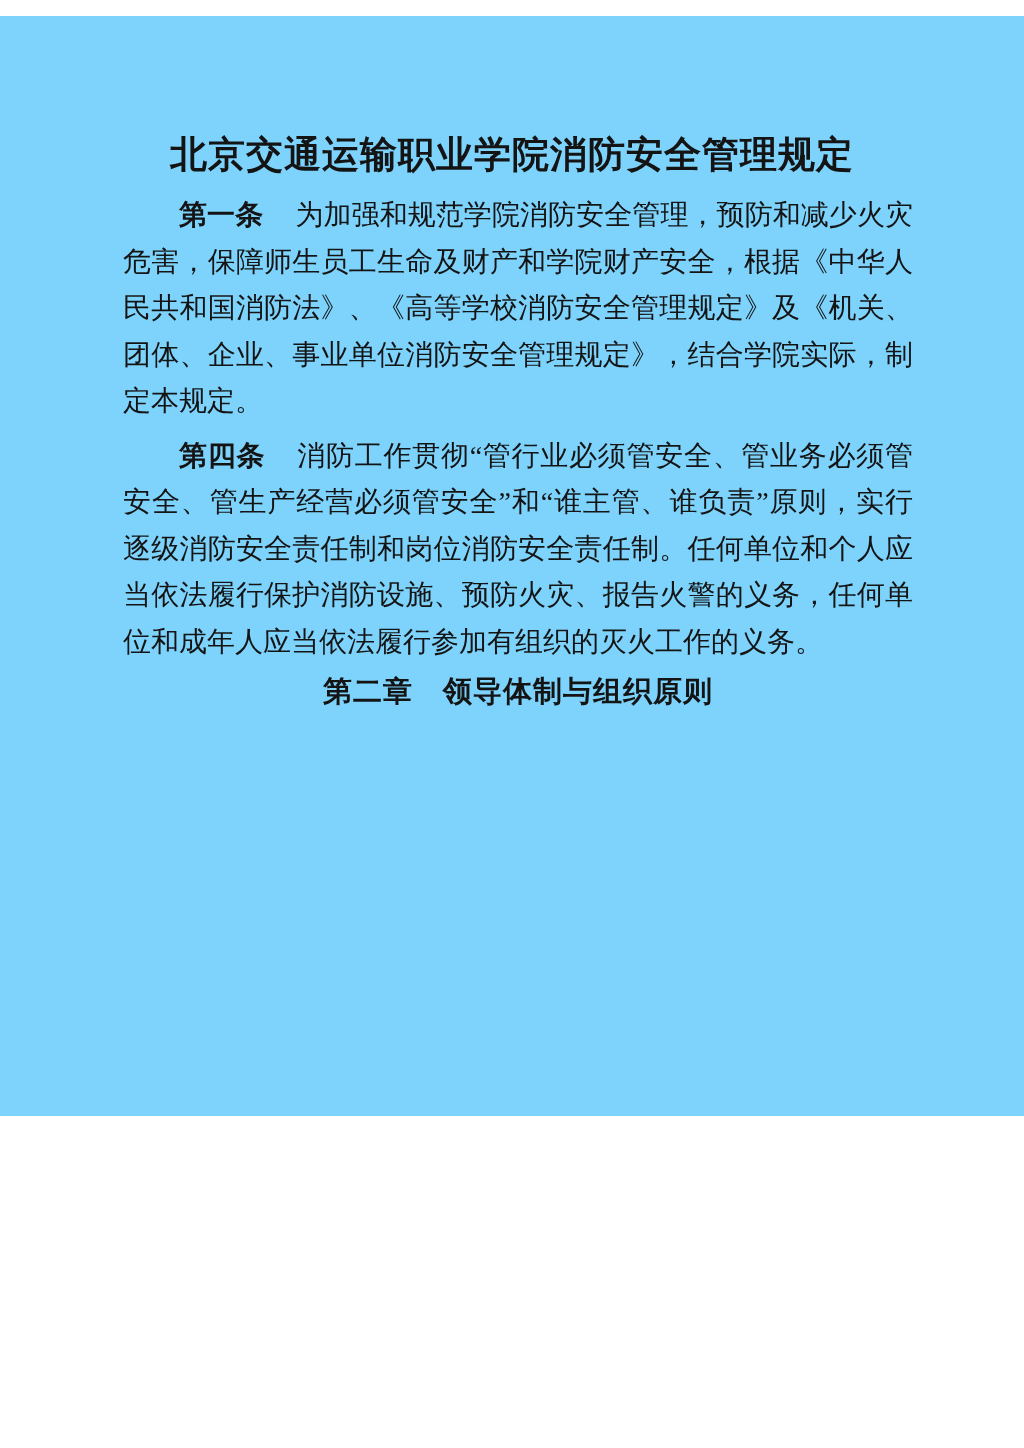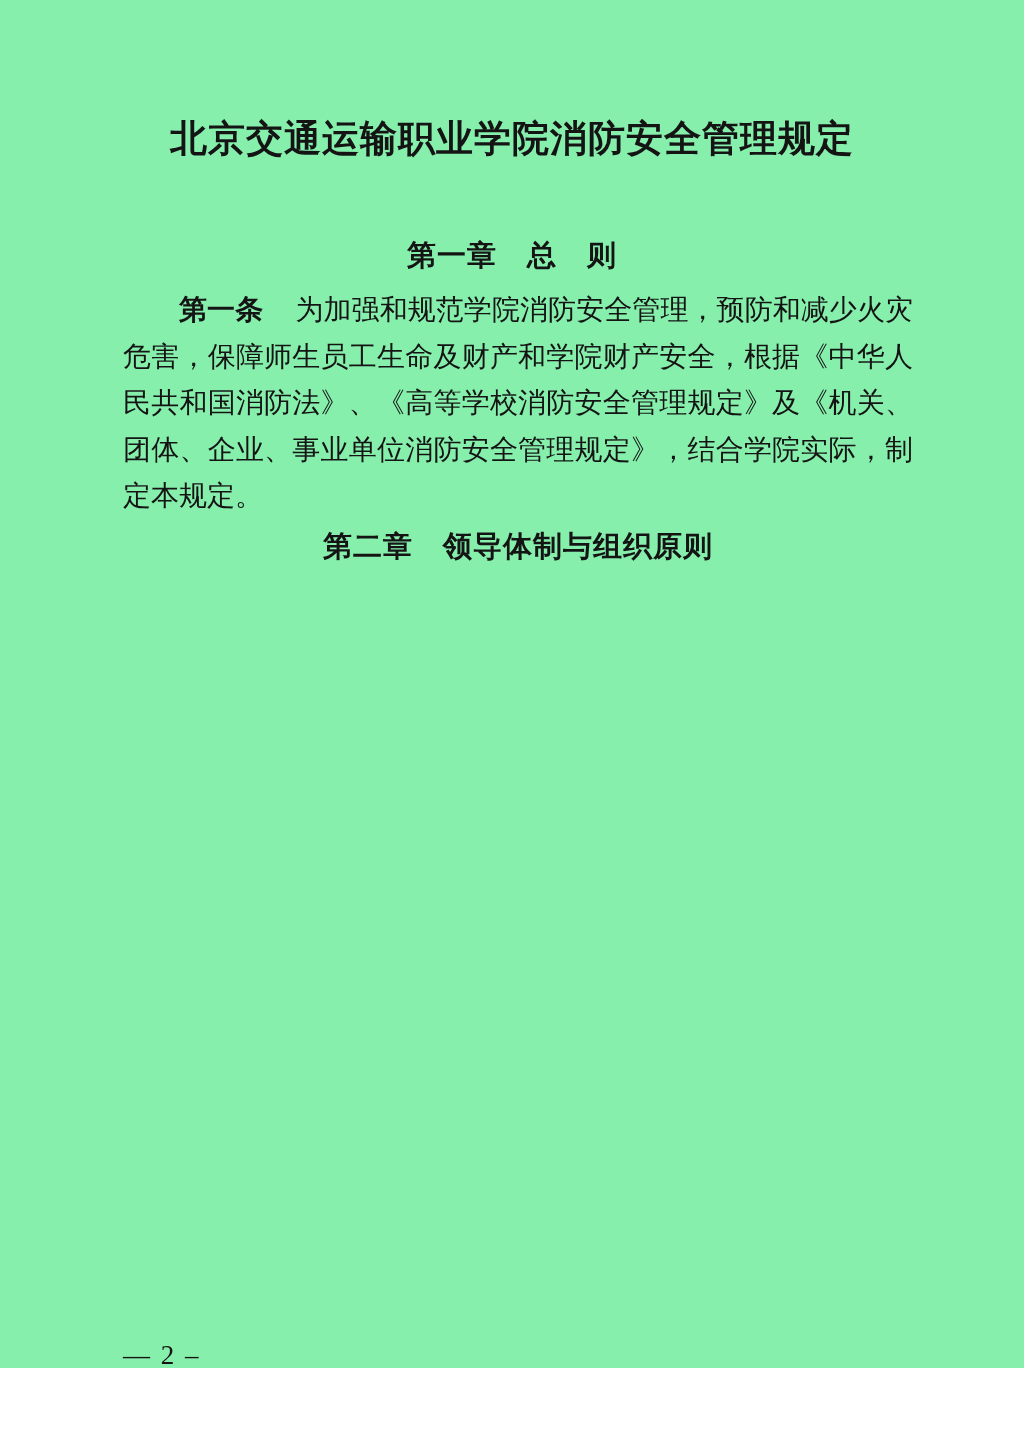--- a/index.html
+++ b/index.html
@@ -3,25 +3,26 @@
 <meta charset="utf-8">
 <style>
   html, body {
     margin: 0;
     padding: 0;
     background: #ffffff;
   }
   .page {
     position: relative;
     width: 1024px;
-    height: 1368px;
-    background: #86efac;
+    height: 1100px;
+    background: #7dd3fc;
     color: #141414;
     font-family: "Liberation Serif", "DejaVu Serif", serif;
     overflow: hidden;
+    margin-top: 16px;
   }
   .doc-title {
     margin: 0;
     padding-top: 116px;
     text-align: center;
     font-size: 37px;
     line-height: 1.25;
     font-weight: 700;
     letter-spacing: 1px;
     font-family: "Liberation Serif", "DejaVu Serif", serif;
@@ -63,30 +64,32 @@
     font-family: "Liberation Serif", "DejaVu Serif", serif;
   }
 </style>
 </head>
 <body>
 
 <div class="page">
 
   <h1 class="doc-title">北京交通运输职业学院消防安全管理规定</h1>
 
-  <h2 class="chapter-heading chapter-1">第一章　总　则</h2>
 
   <div class="content">
 
     <p class="article article-first">
       <span class="art-label">第一条</span><span>为加强和规范学院消防安全管理，预防和减少火灾危害，保障师生员工生命及财产和学院财产安全，根据《中华人民共和国消防法》、《高等学校消防安全管理规定》及《机关、团体、企业、事业单位消防安全管理规定》，结合学院实际，制定本规定。</span>
     </p>
 
 
 
+    <p class="article">
+      <span class="art-label">第四条</span><span>消防工作贯彻“管行业必须管安全、管业务必须管安全、管生产经营必须管安全”和“谁主管、谁负责”原则，实行逐级消防安全责任制和岗位消防安全责任制。任何单位和个人应当依法履行保护消防设施、预防火灾、报告火警的义务，任何单位和成年人应当依法履行参加有组织的灭火工作的义务。</span>
+    </p>
 
     <h2 class="chapter-heading chapter-2">第二章　领导体制与组织原则</h2>
 
 
   </div>
 
   <div class="page-footer">— 2 –</div>
 
 </div>
 

